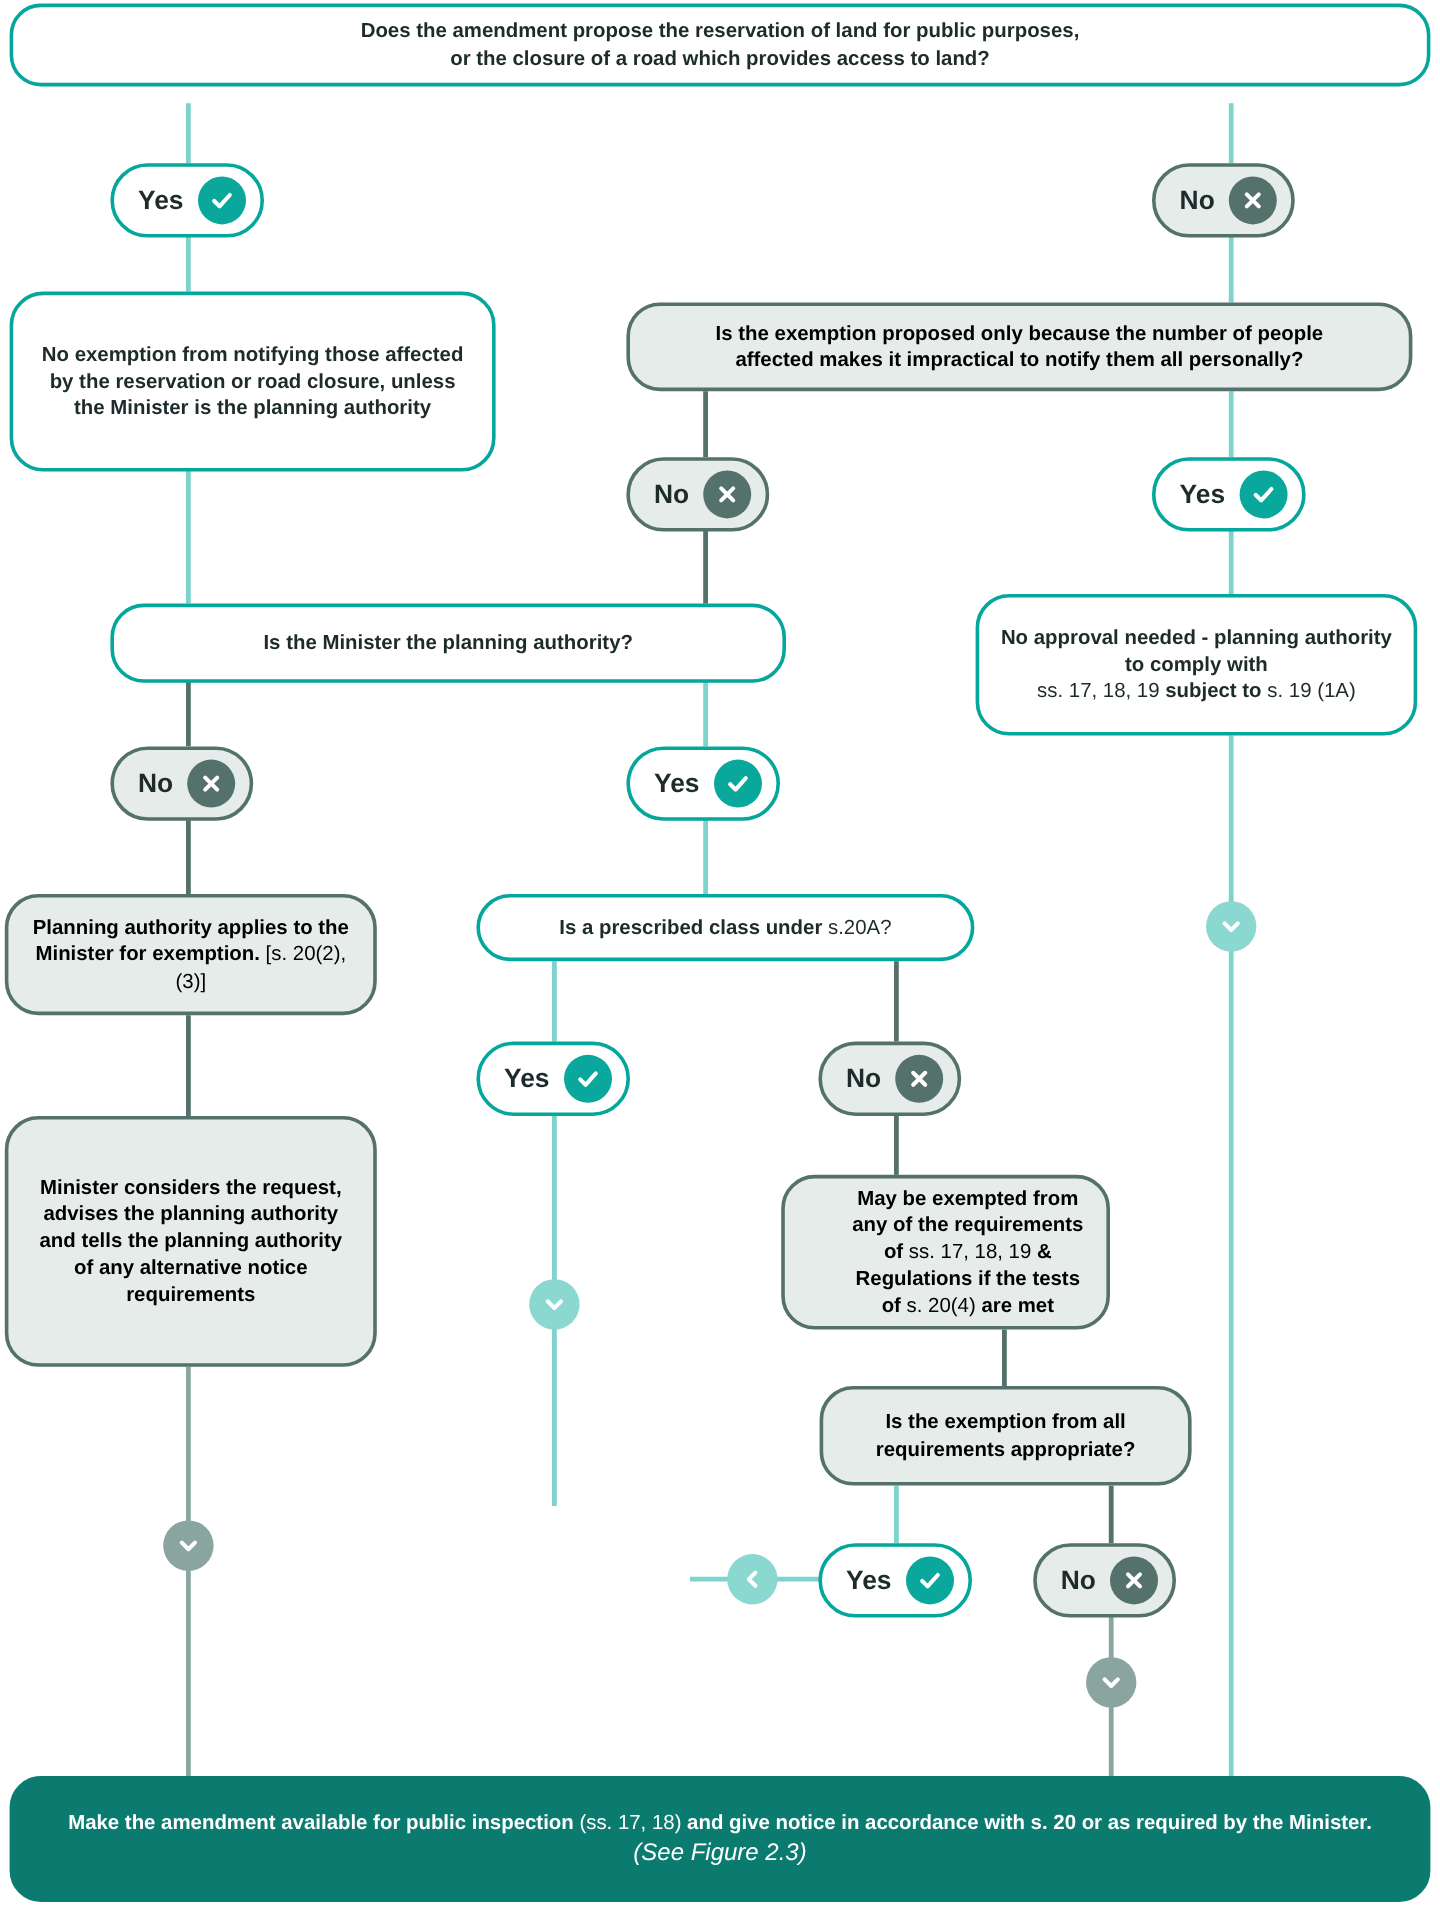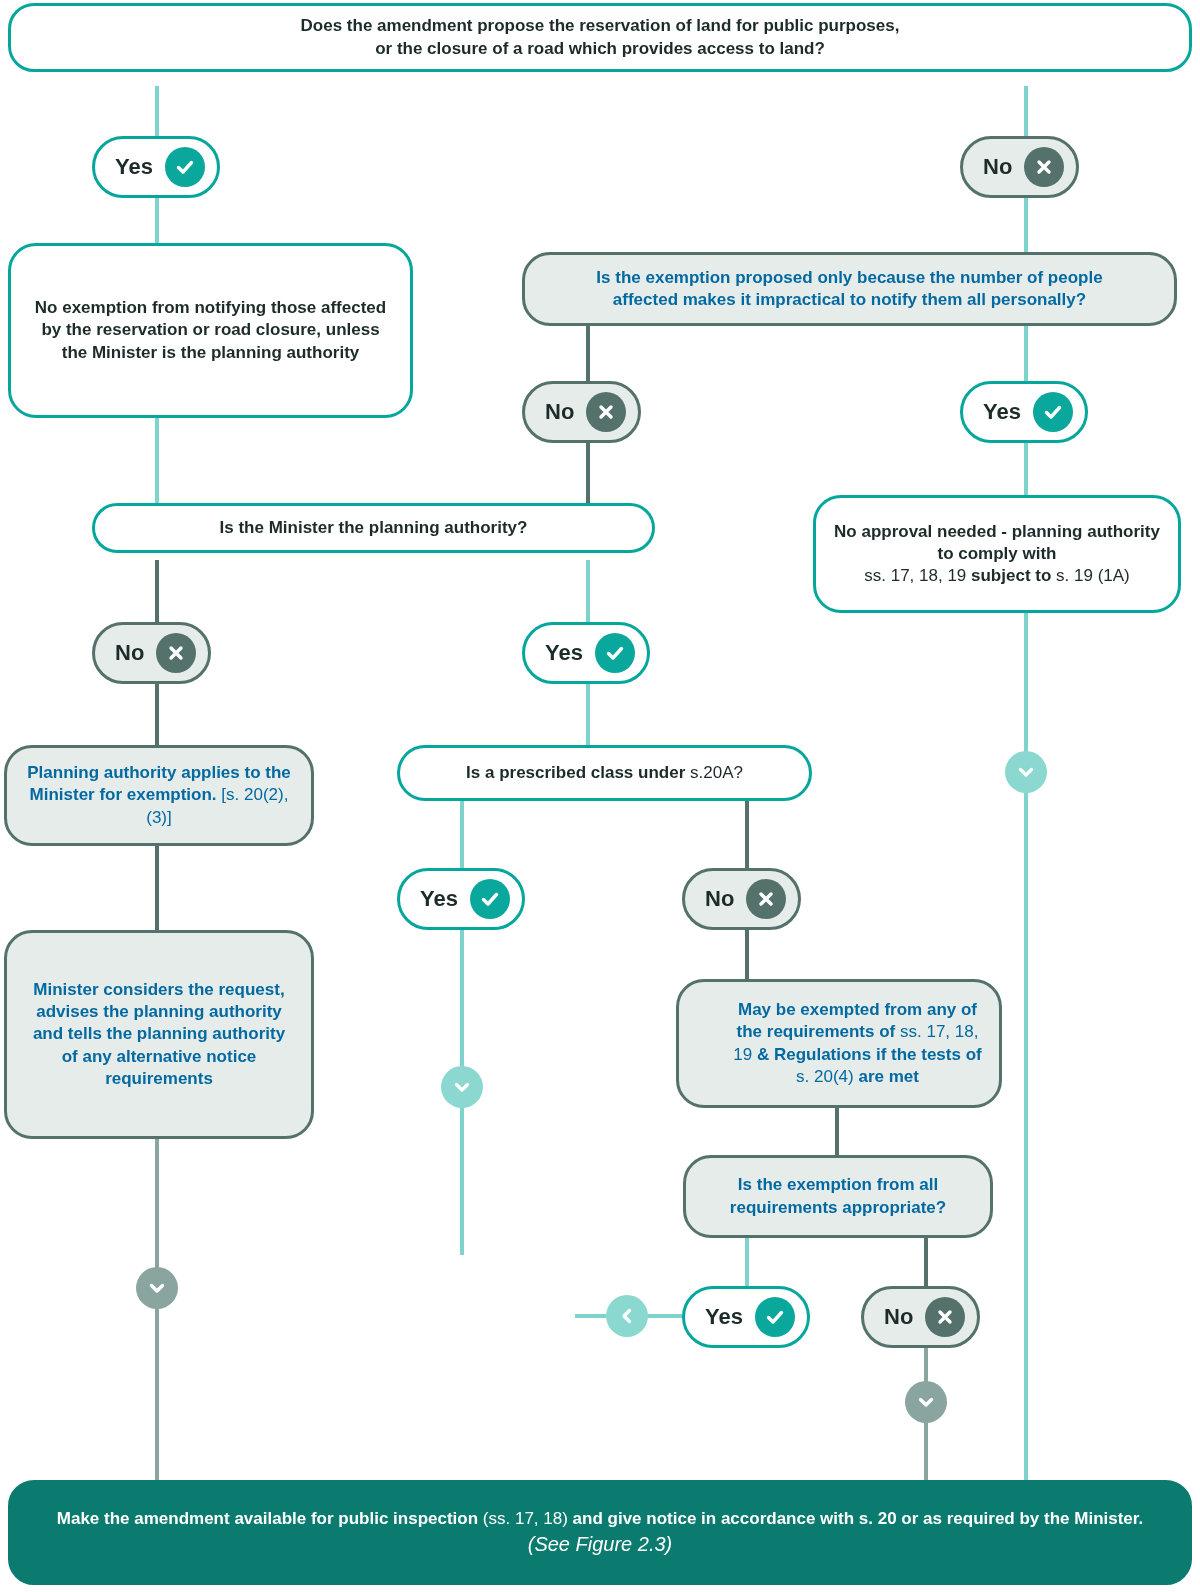--- a/index.html
+++ b/index.html
@@ -45,21 +45,21 @@
   
   .n-teal {
     background: #ffffff;
     border: 3px solid #05a69b;
     color: #1d2b2a;
   }
   
   .n-grey {
     background: #e6ecea;
     border: 3px solid #54716b;
-    color: #0369a1;
+    color: #000000;
   }
   
   .n-solid {
     background: #0b7b70;
     border: 3px solid #0b7b70;
     color: #ffffff;
   }
 
   .fs-17 { font-size: 17px; }
   .fs-16 { font-size: 20px; }
@@ -182,32 +182,32 @@
     </g>
   </svg>
 
   <div class="node n-teal fs-17" style="left:8px; top:3px; width:1184px; height:69px; border-radius:26px;">
     <span class="txt">
       <span class="bold">Does the amendment propose the reservation of land for public purposes,</span><br>
       <span class="bold">or the closure of a road which provides access to land?</span>
     </span>
   </div>
 
-  <div class="node n-teal fs-17" style="left:8px; top:243px; width:405px; height:175px;text-align:center;">
+  <div class="node n-teal fs-17" style="left:8px; top:243px; width:405px; height:150px;text-align:center;">
     <span class="txt bold">No exemption from notifying those affected by the reservation or road closure, unless the Minister is the planning authority</span>
   </div>
 
   <div class="node n-grey fs-17" style="left:522px; top:252px; width:655px; height:74px;">
     <span class="txt">
       <span class="bold">Is the exemption proposed only because the number of people</span><br>
       <span class="bold">affected makes it impractical to notify them all personally?</span>
     </span>
   </div>
 
-  <div class="node n-teal fs-17" style="left:92px; top:503px; width:563px; height:50px;">
+  <div class="node n-teal fs-17" style="left:92px; top:503px; width:563px; height:66px;">
     <span class="txt bold">Is the Minister the planning authority?</span>
   </div>
 
   <div class="node n-teal fs-17" style="left:813px; top:495px; width:368px; height:118px;">
     <span class="txt">
       <span class="bold">No approval needed - planning authority to comply with</span><br>
       <span class="reg">ss. 17, 18, 19 </span><span class="bold">subject to</span><span class="reg"> s. 19 (1A)</span>
     </span>
   </div>
 
@@ -221,21 +221,21 @@
   <div class="node n-teal fs-17" style="left:397px; top:745px; width:415px; height:56px;">
     <span class="txt">
       <span class="bold">Is a prescribed class under </span><span class="reg">s.20A?</span>
     </span>
   </div>
 
   <div class="node n-grey fs-17" style="left:4px; top:930px; width:310px; height:209px;">
     <span class="txt bold">Minister considers the request, advises the planning authority and tells the planning authority of any alternative notice requirements</span>
   </div>
 
-  <div class="node n-grey fs-17" style="left:676px; top:979px; width:326px; height:129px;padding-left:37px;">
+  <div class="node n-grey fs-17" style="left:651px; top:979px; width:274px; height:129px;padding-left:37px;">
     <span class="txt">
       <span class="bold">May be exempted from any of the requirements of </span><span class="reg">ss. 17, 18, 19</span><span class="bold"> &amp; Regulations if the tests of </span><span class="reg">s. 20(4)</span><span class="bold"> are met</span>
     </span>
   </div>
 
   <div class="node n-grey fs-17" style="left:683px; top:1155px; width:310px; height:83px;">
     <span class="txt">
       <span class="bold">Is the exemption from all</span><br>
       <span class="bold">requirements appropriate?</span>
     </span>

